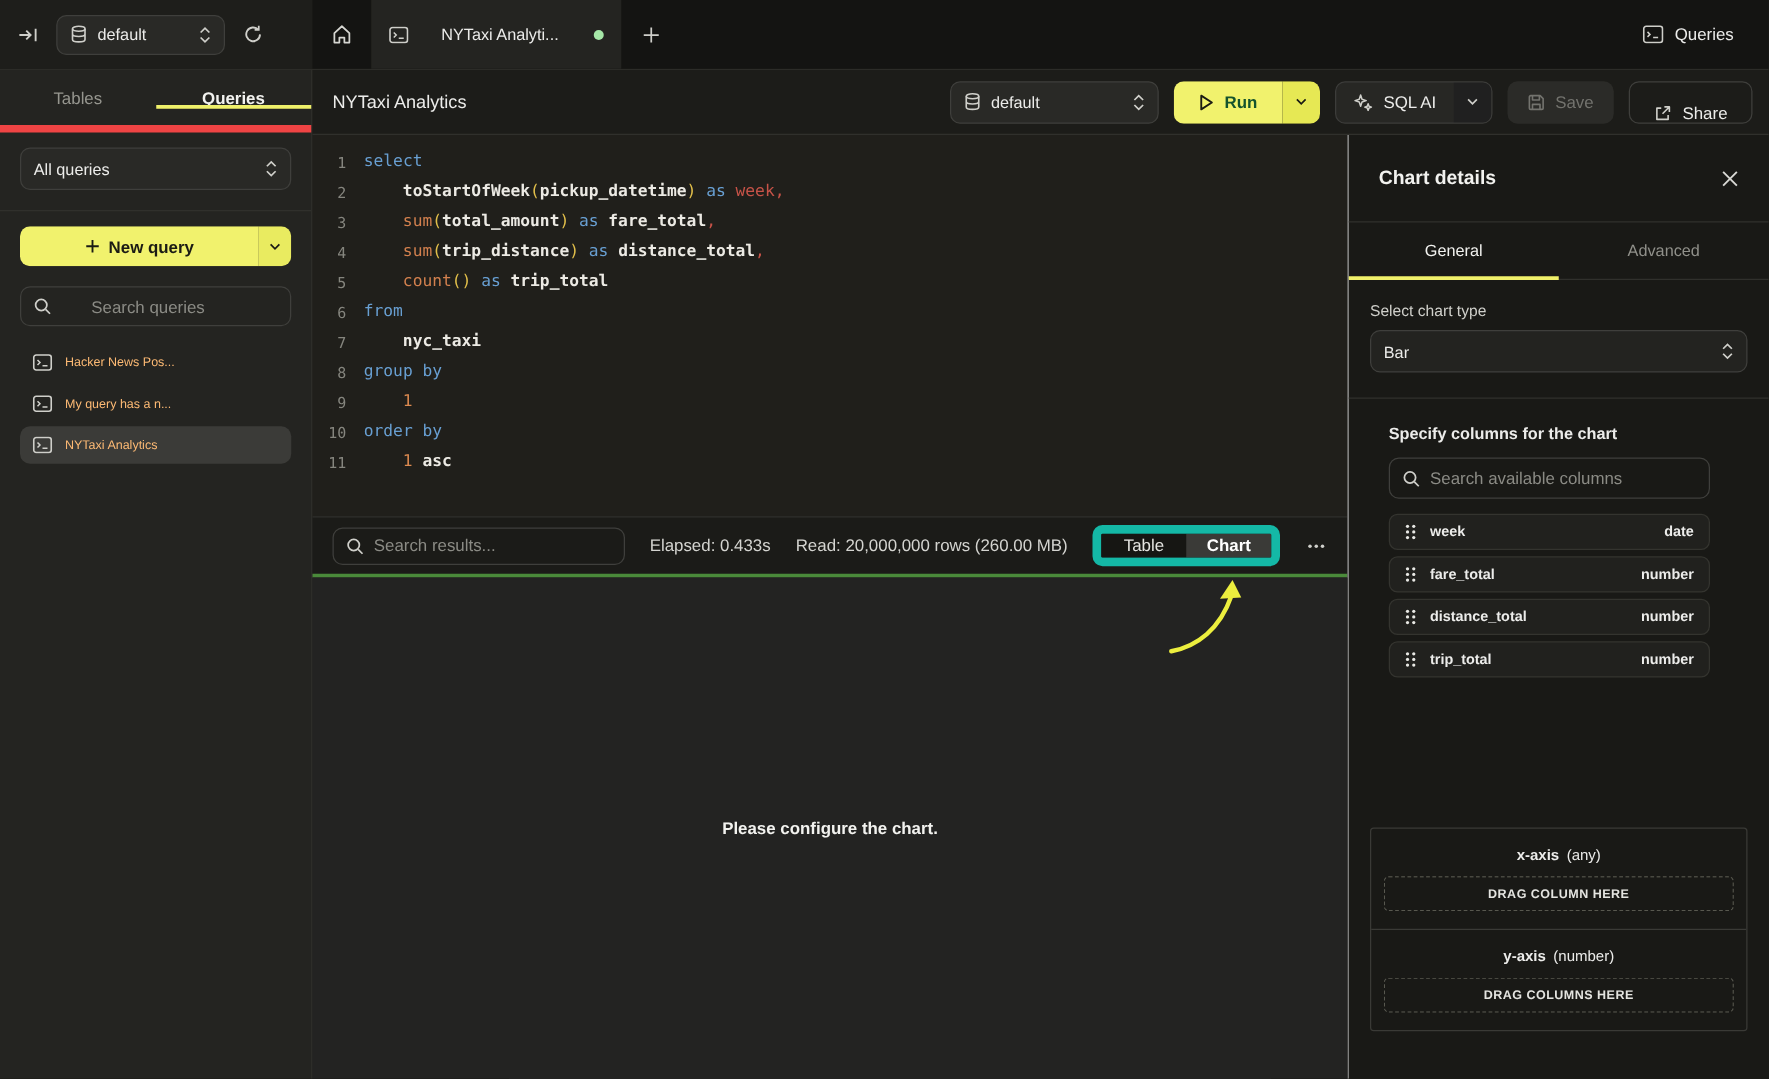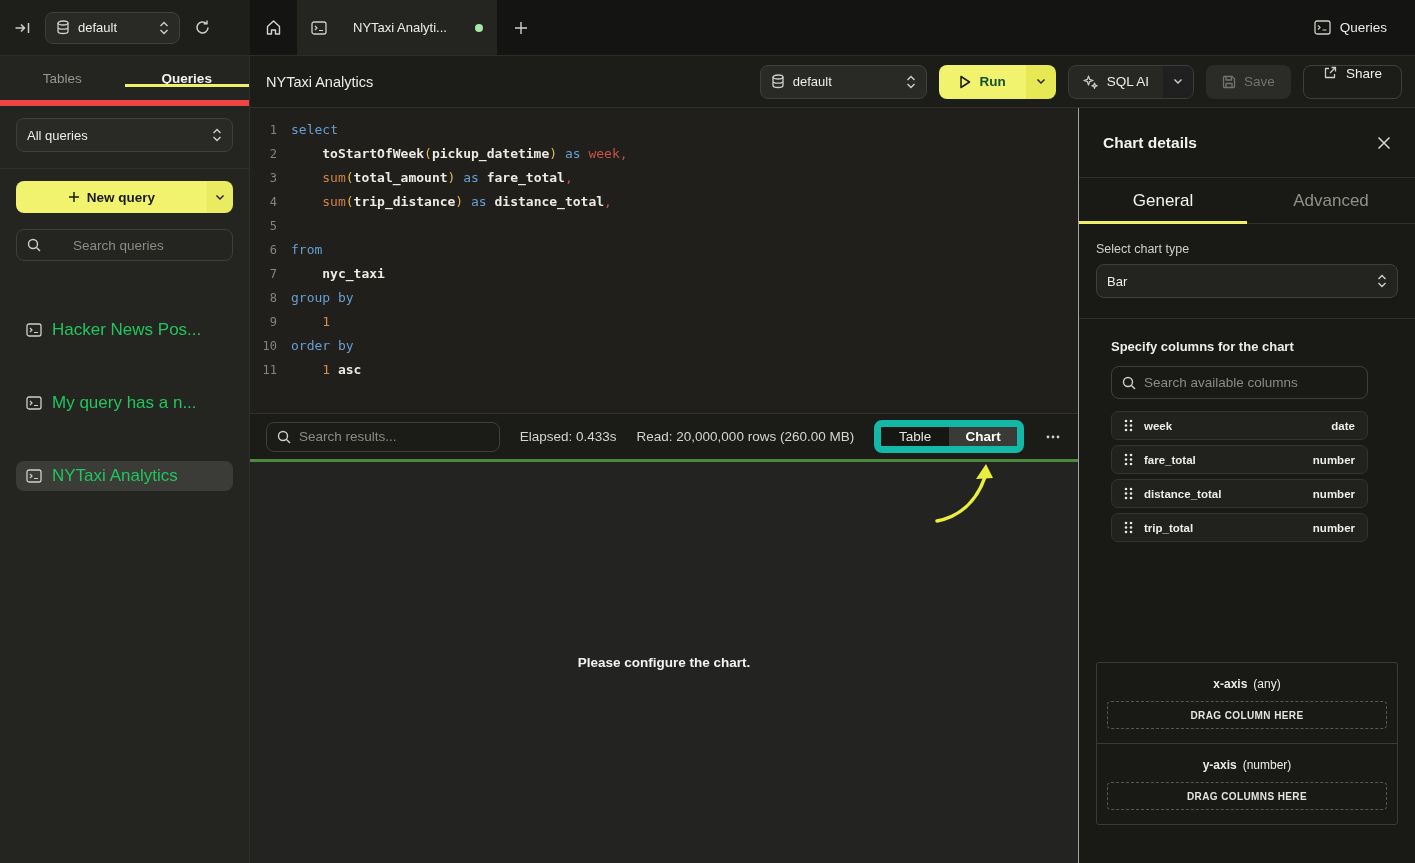--- a/index.html
+++ b/index.html
@@ -34,36 +34,36 @@
   .side-filter { height:34px; }
   .side-section2 { padding:12px 16px; display:flex; flex-direction:column; }
   .newquery { display:flex; height:32px; border-radius:8px; overflow:hidden; cursor:pointer; }
   .newquery-main { flex:1; background:#f1f26d; color:#1b1b14; display:flex; align-items:center; justify-content:center; gap:7px; font-weight:bold; font-size:13.5px; }
   .newquery-arrow { width:26px; background:#e9eb60; color:#1b1b14; display:flex; align-items:center; justify-content:center; }
   .search-input { display:flex; align-items:center; gap:8px; height:32px; padding:0 10px; border:1px solid #3f3f3c; border-radius:8px; background:transparent; color:#8b8b85; }
   .search-input input { background:none; border:none; outline:none; color:#ececea; font-family:inherit; font-size:13.5px; width:100%; }
   .search-input input::placeholder { color:#8b8b85; }
   .side-search { margin-top:16px;gap:32px; }
   .query-list { margin-top:14px; display:flex; flex-direction:column; gap:3px; }
-  .query-item { height:30px; display:flex; align-items:center; gap:10px; padding:0 10px; border-radius:8px; color:#22c55e; font-size:17px; cursor:pointer;margin-top:40px; }
+  .query-item { height:30px; display:flex; align-items:center; gap:10px; padding:0 10px; border-radius:8px; color:#fdba74; font-size:10px; cursor:pointer; }
   .query-item.selected { background:#3b3b38; }
 
   
   .right-region { flex:1; display:flex; flex-direction:column; }
   .main-header { height:52px; display:flex; align-items:center; padding:0 13px 0 16px; border-bottom:1px solid #30302c; gap:12px; background:#1c1c19; }
   .main-title { font-size:14.5px; color:#ececea; margin-right:auto; }
   .hdr-db { width:167px; height:34px; }
   .run-btn { display:flex; height:34px; border-radius:8px; overflow:hidden; cursor:pointer; }
   .run-main { width:87px; background:#f1f26d; color:#14532d; display:flex; align-items:center; justify-content:center; gap:9px; font-weight:bold; font-size:13.5px; }
   .run-arrow { width:30px; background:#e6e854; color:#1b1b14; display:flex; align-items:center; justify-content:center; }
   .sqlai-btn { display:flex; height:34px; border:1px solid #3c3c3a; border-radius:8px; overflow:hidden; background:#272724; cursor:pointer; }
   .sqlai-main { display:flex; align-items:center; gap:9px; padding:0 14px; color:#ececea; font-size:13.5px; }
   .sqlai-arrow { width:30px; display:flex; align-items:center; justify-content:center; color:#cfcfca; background:#202020; }
   .save-btn { width:85px; height:34px; border-radius:8px; background:#2b2b28; color:#73736e; display:flex; align-items:center; justify-content:center; gap:8px; font-size:13.5px; border:none; cursor:default; }
-  .share-btn { width:99px; height:34px; border-radius:8px; border:1px solid #3f3f3c; background:transparent; color:#ececea; display:flex; align-items:flex-start; justify-content:center; gap:9px; font-size:13.5px; cursor:pointer; }
+  .share-btn { width:99px; height:34px; border-radius:8px; border:1px solid #3f3f3c; background:transparent; color:#ececea; display:flex; align-items:flex-end; justify-content:center; gap:9px; font-size:13.5px; cursor:pointer; }
 
   .content-row { flex:1; display:flex; min-height:0; }
   .main-col { width:828px; display:flex; flex-direction:column; }
 
   
   .editor { height:305px; background:#201f1b; padding-top:10px; overflow:hidden; font-family:"DejaVu Sans Mono", monospace; font-size:13px; }
   .code-line { display:flex; height:24px; line-height:24px; white-space:pre; }
   .gutter { width:27px; text-align:right; color:#85857e; font-size:12px; flex:none; }
   .code-text { padding-left:14px; color:#d8d8d2; }
   .tk-kw { color:#689fd2; }
@@ -89,21 +89,21 @@
   
   .chart-area { flex:1; background:#232322; position:relative; display:flex; align-items:center; justify-content:center; }
   .chart-msg { font-weight:bold; font-size:13.5px; color:#f2f2ef; }
   .hint-arrow { position:absolute; left:682px; top:1px; }
 
   
   .panel { width:337px; background:#191916; border-left:1px solid #a3a3a3; display:flex; flex-direction:column; }
   .panel-header { height:70px; display:flex; align-items:center; justify-content:space-between; padding:0 24px; border-bottom:1px solid #30302c; }
   .panel-title { font-size:15.5px; font-weight:bold; color:#f2f2ef; }
   .panel-tabs { display:flex; height:46px; border-bottom:1px solid #30302c; }
-  .panel-tab { flex:1; display:flex; align-items:center; justify-content:center; font-size:17px; color:#90908a; cursor:pointer; position:relative;text-align:right; }
+  .panel-tab { flex:1; display:flex; align-items:center; justify-content:center; font-size:13px; color:#90908a; cursor:pointer; position:relative;text-align:right; }
   .panel-tab.active { color:#f2f2ef; }
   .panel-tab.active::after { content:""; position:absolute; left:0; right:0; bottom:-1px; height:3px; background:#eff06a; }
   .panel-body { flex:1; display:flex; flex-direction:column; padding:18px 17px 0; min-height:0; }
   .field-label { font-size:12.5px; color:#cfcfca; margin-bottom:8px; }
   .charttype-select { height:34px; background:#232320; }
   .panel-divider { height:1px; background:#30302c; margin:20px -17px 0; }
   .cols-block { margin:20px 0 0 15px; width:257px; }
   .cols-label { font-size:13px; font-weight:bold; color:#ececea; margin-bottom:12px; }
   .cols-search { height:33px; }
   .col-list { margin-top:12px; display:flex; flex-direction:column; gap:5px; }
@@ -353,20 +353,21 @@
               <span class="code-text"><span class="tk-ind"></span><span class="tk-fn">sum</span><span class="tk-par">(</span><span class="tk-id">total_amount</span><span class="tk-par">)</span><span class="tk-pl"> </span><span class="tk-kw">as</span><span class="tk-pl"> </span><span class="tk-id">fare_total</span><span class="tk-red">,</span></span>
             </div>
 
             <div class="code-line">
               <span class="gutter">4</span>
               <span class="code-text"><span class="tk-ind"></span><span class="tk-fn">sum</span><span class="tk-par">(</span><span class="tk-id">trip_distance</span><span class="tk-par">)</span><span class="tk-pl"> </span><span class="tk-kw">as</span><span class="tk-pl"> </span><span class="tk-id">distance_total</span><span class="tk-red">,</span></span>
             </div>
 
             <div class="code-line">
               <span class="gutter">5</span>
+              <span class="code-text"><span class="tk-ind"></span><span class="tk-fn">count</span><span class="tk-par">()</span><span class="tk-pl"> </span><span class="tk-kw">as</span><span class="tk-pl"> </span><span class="tk-id">trip_total</span></span>
             </div>
 
             <div class="code-line">
               <span class="gutter">6</span>
               <span class="code-text"><span class="tk-kw">from</span></span>
             </div>
 
             <div class="code-line">
               <span class="gutter">7</span>
               <span class="code-text"><span class="tk-ind"></span><span class="tk-id">nyc_taxi</span></span>

